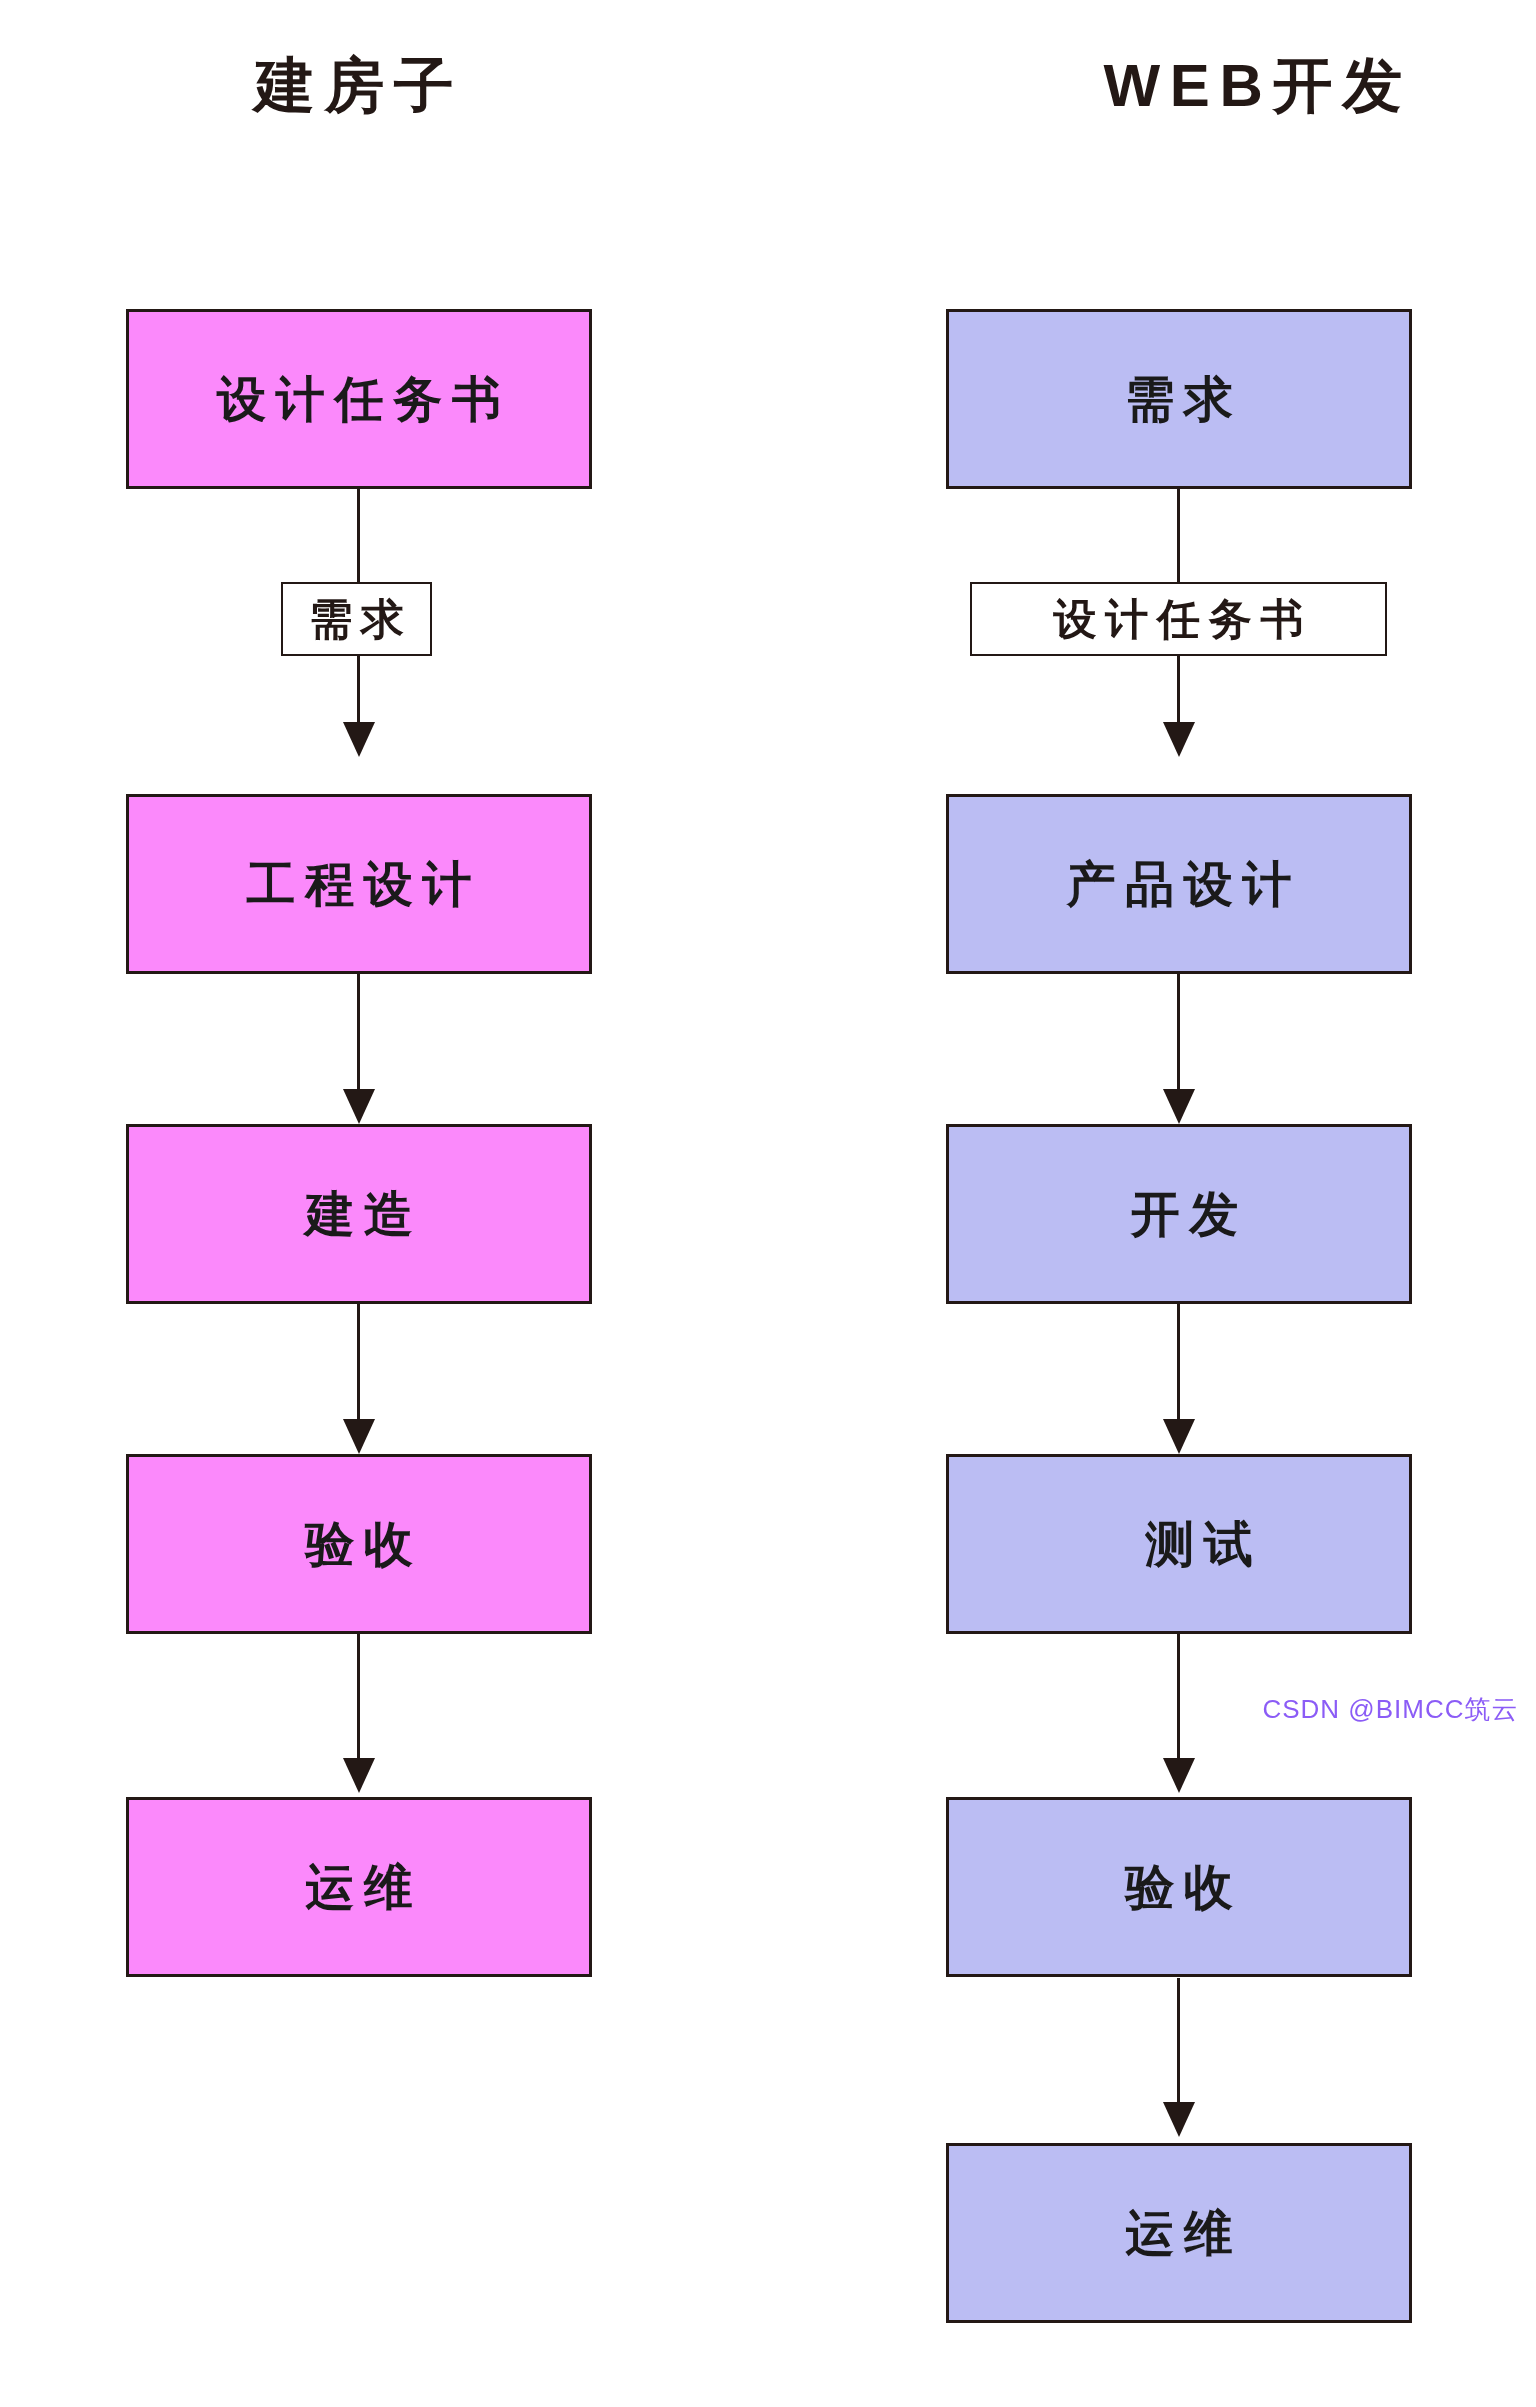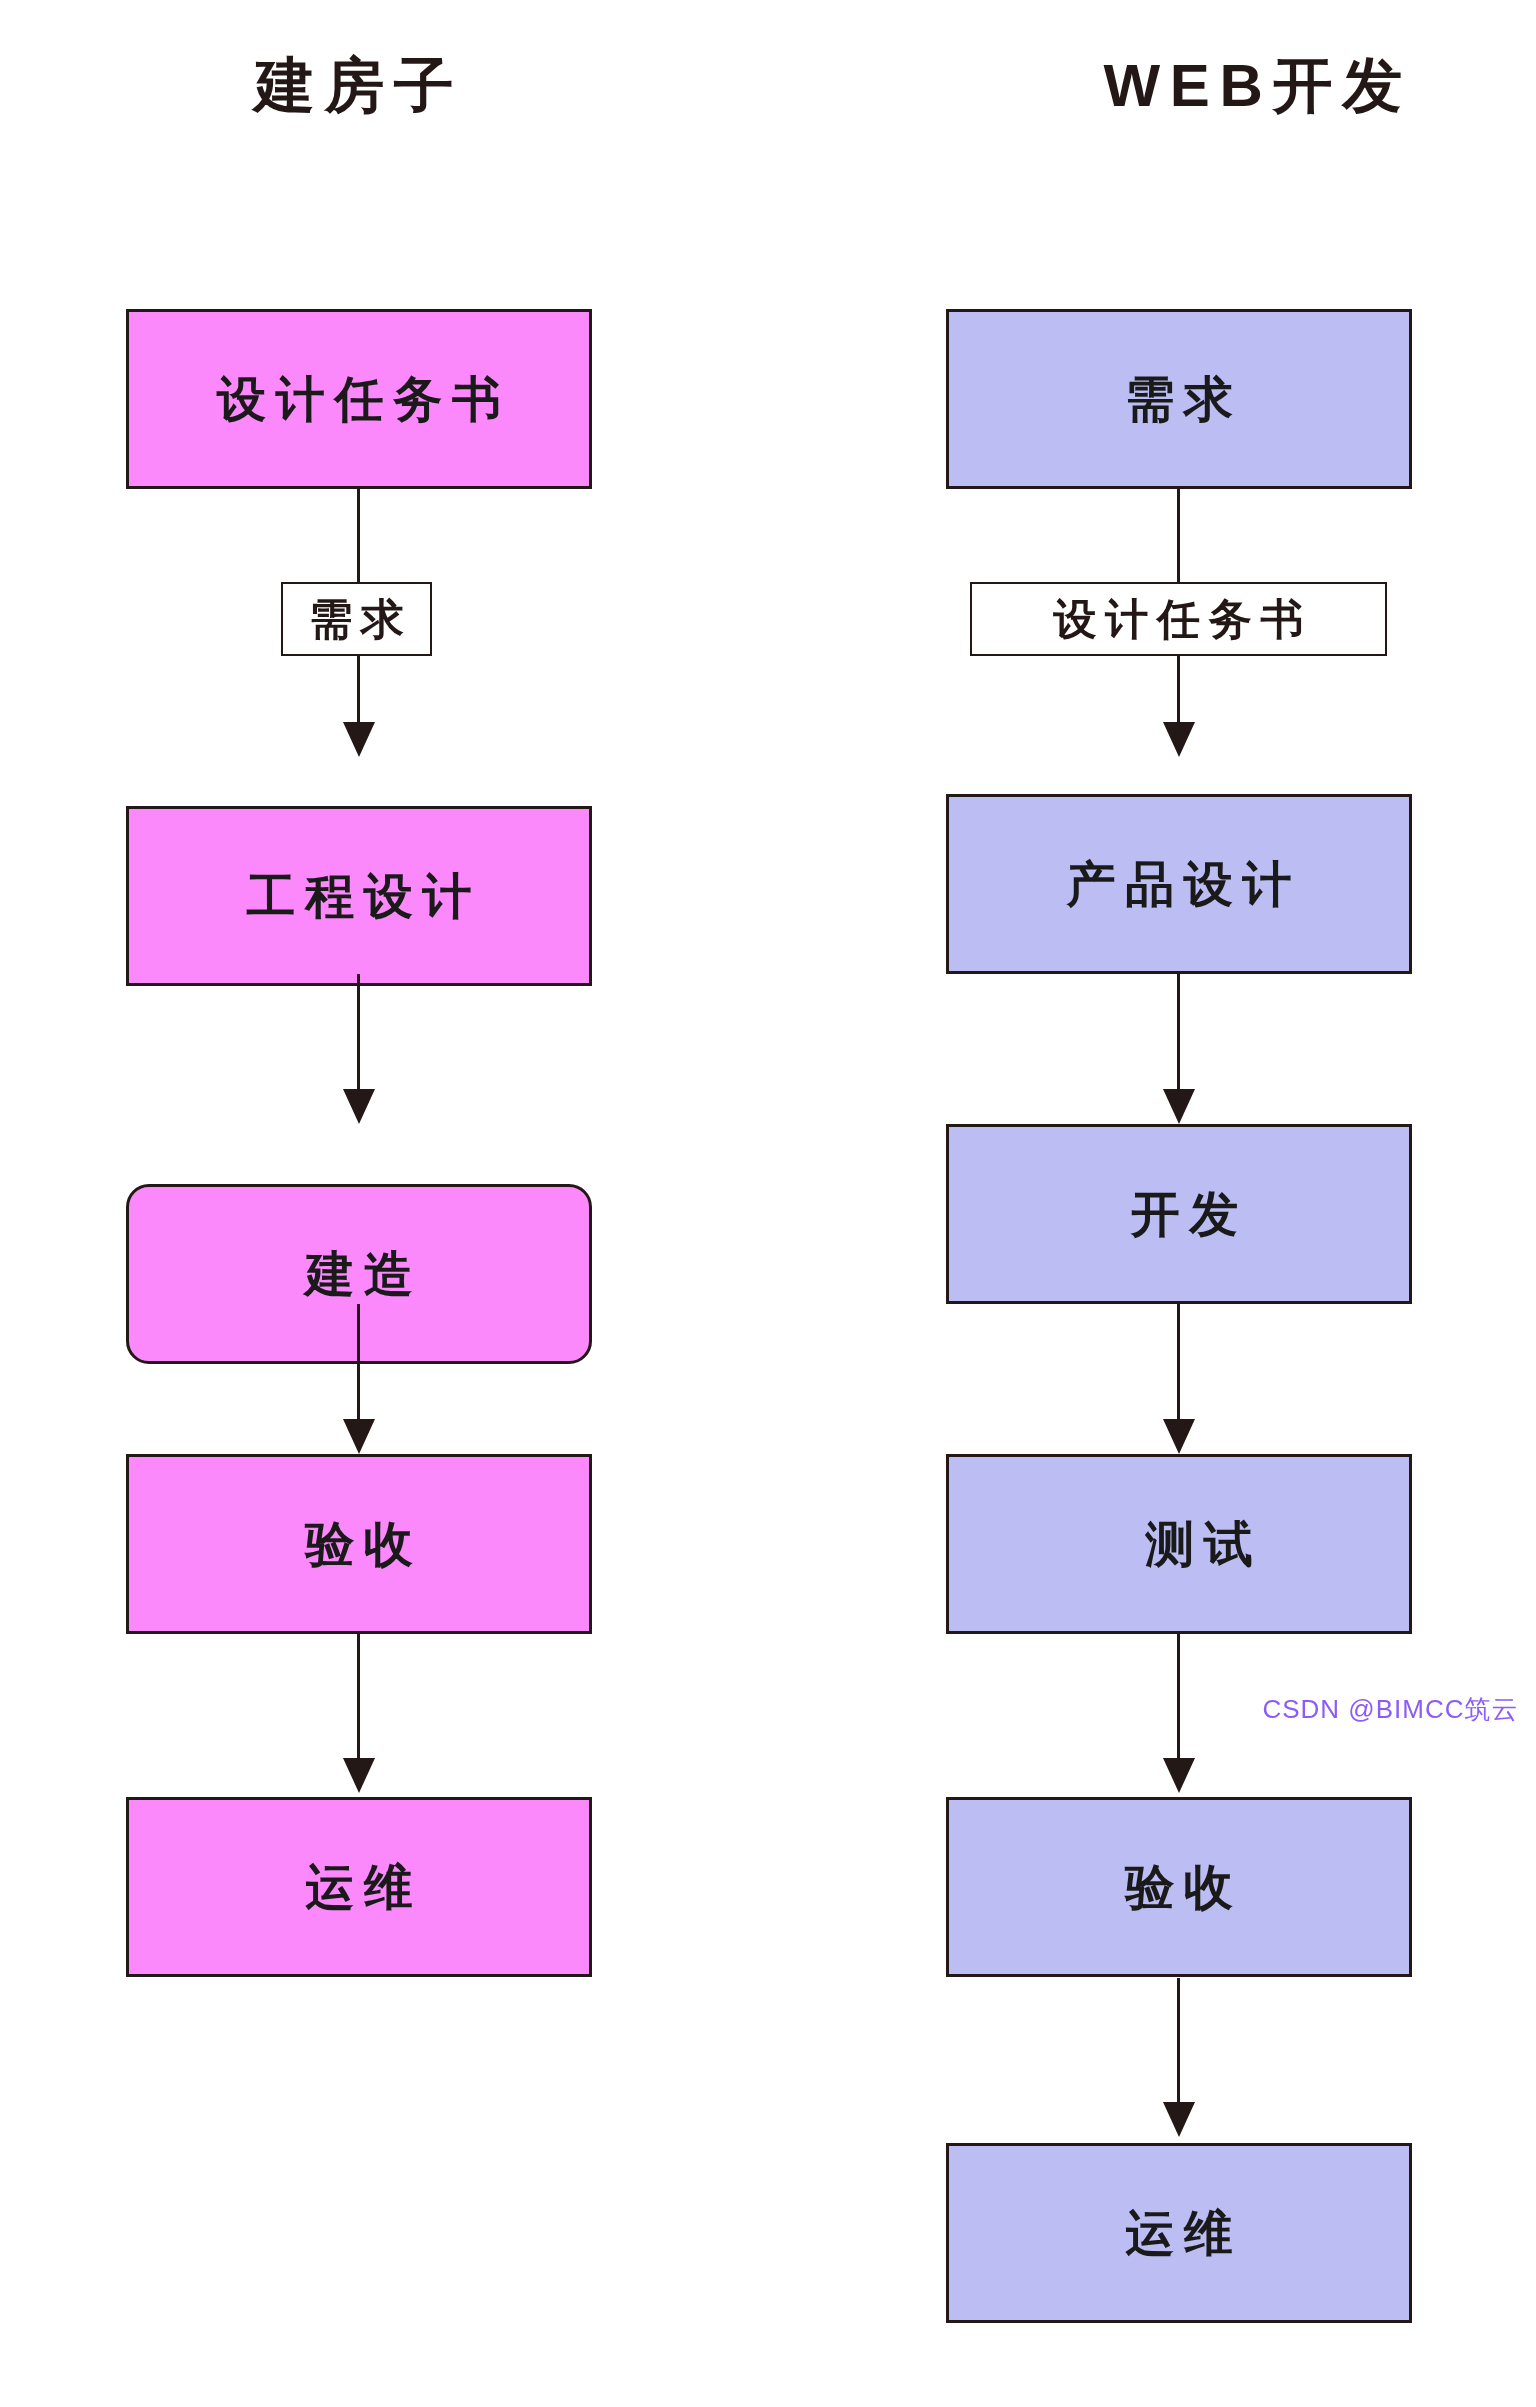--- a/index.html
+++ b/index.html
@@ -111,26 +111,26 @@
   <div class="col-left">
 
     <div class="col-title" id="title-left">建房子</div>
 
     <div class="node pink" style="top:309px;">设计任务书</div>
 
     <div class="arrow" style="left:357px; top:489px; height:233px;"></div>
     <div class="arrow-head" style="left:343px; top:722px;"></div>
     <div class="edge-label" style="left:281px; top:582px; width:151px;">需求</div>
 
-    <div class="node pink" style="top:794px;margin-top:12px;">工程设计</div>
+    <div class="node pink" style="top:794px;">工程设计</div>
 
     <div class="arrow" style="left:357px; top:974px; height:115px;"></div>
     <div class="arrow-head" style="left:343px; top:1089px;"></div>
 
-    <div class="node pink" style="top:1184px;border-radius:23px;">建造</div>
+    <div class="node pink" style="top:1124px;">建造</div>
 
     <div class="arrow" style="left:357px; top:1304px; height:115px;"></div>
     <div class="arrow-head" style="left:343px; top:1419px;"></div>
 
     <div class="node pink" style="top:1454px;">验收</div>
 
     <div class="arrow" style="left:357px; top:1634px; height:124px;"></div>
     <div class="arrow-head" style="left:343px; top:1758px;"></div>
 
     <div class="node pink" style="top:1797px;">运维</div>

